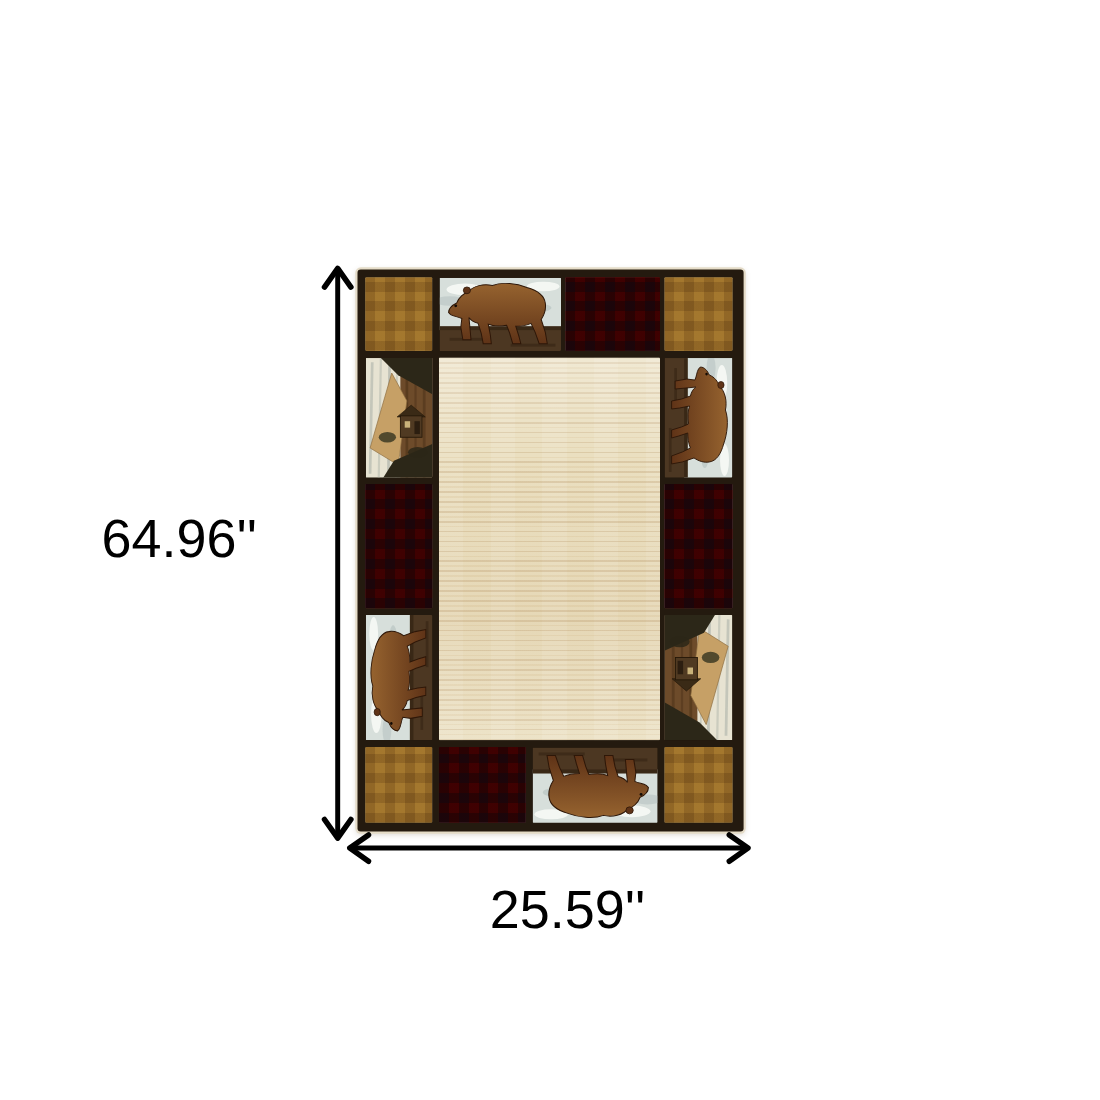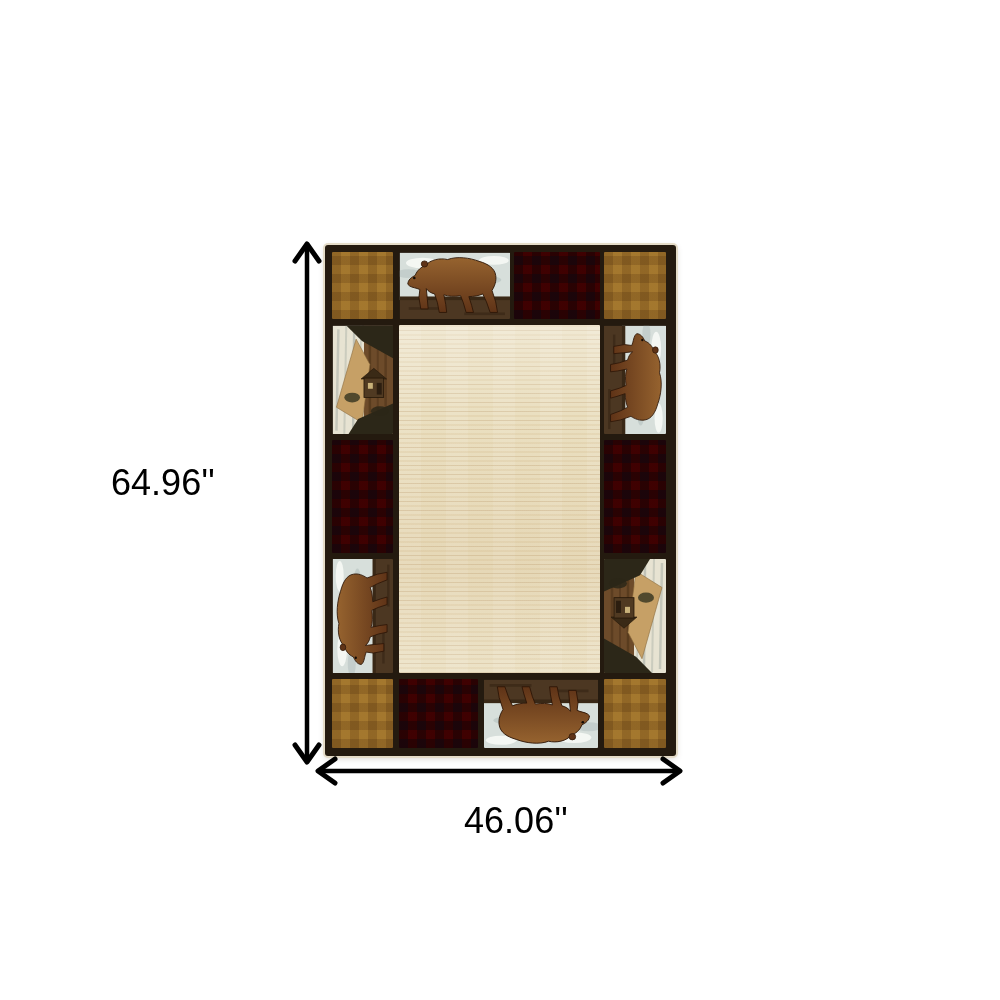--- a/index.html
+++ b/index.html
@@ -43,21 +43,21 @@
   }
   .panel svg{position:absolute;left:50%;top:50%;transform:translate(-50%,-50%);}
   .rot90cw  svg{transform:translate(-50%,-50%) rotate(90deg);}
   .rot90ccw svg{transform:translate(-50%,-50%) rotate(-90deg);}
   .rot180   svg{transform:translate(-50%,-50%) rotate(180deg);}
   
   .dim-arrow{position:absolute;}
   .dim-arrow path, .dim-arrow line{stroke:var(--arrow,#000);fill:none;}
   .dim-label{
     position:absolute;color:var(--text,#000);
-    font-size:36px;letter-spacing:0px;text-align:center;
+    font-size:49px;letter-spacing:0px;text-align:center;
     font-weight:400;white-space:nowrap;
   }
   .dim-label-height{left:78px;top:462px;width:170px;}
   .dim-label-width{left:396px;top:800px;width:240px;}
   .defs-hidden{position:absolute;width:0;height:0;overflow:hidden;}
 </style>
 </head>
 <body>
 
 <svg class="defs-hidden" aria-hidden="true">
@@ -166,14 +166,14 @@
     <path d="M 6 507 L 18 524 L 30 507" stroke-width="5" stroke-linecap="round" stroke-linejoin="round"></path>
   </svg>
 
   <svg class="dim-arrow" style="left:312px;top:753px;" width="374" height="36">
     <line x1="8" y1="18" x2="366" y2="18" stroke-width="4.5"></line>
     <path d="M 23 6 L 6 18 L 23 30" stroke-width="5" stroke-linecap="round" stroke-linejoin="round"></path>
     <path d="M 351 6 L 368 18 L 351 30" stroke-width="5" stroke-linecap="round" stroke-linejoin="round"></path>
   </svg>
 
   <div class="dim-label dim-label-height">64.96''</div>
-  <div class="dim-label dim-label-width">46.06''</div>
+  <div class="dim-label dim-label-width">25.59''</div>
 </div>
 
 </body></html>

